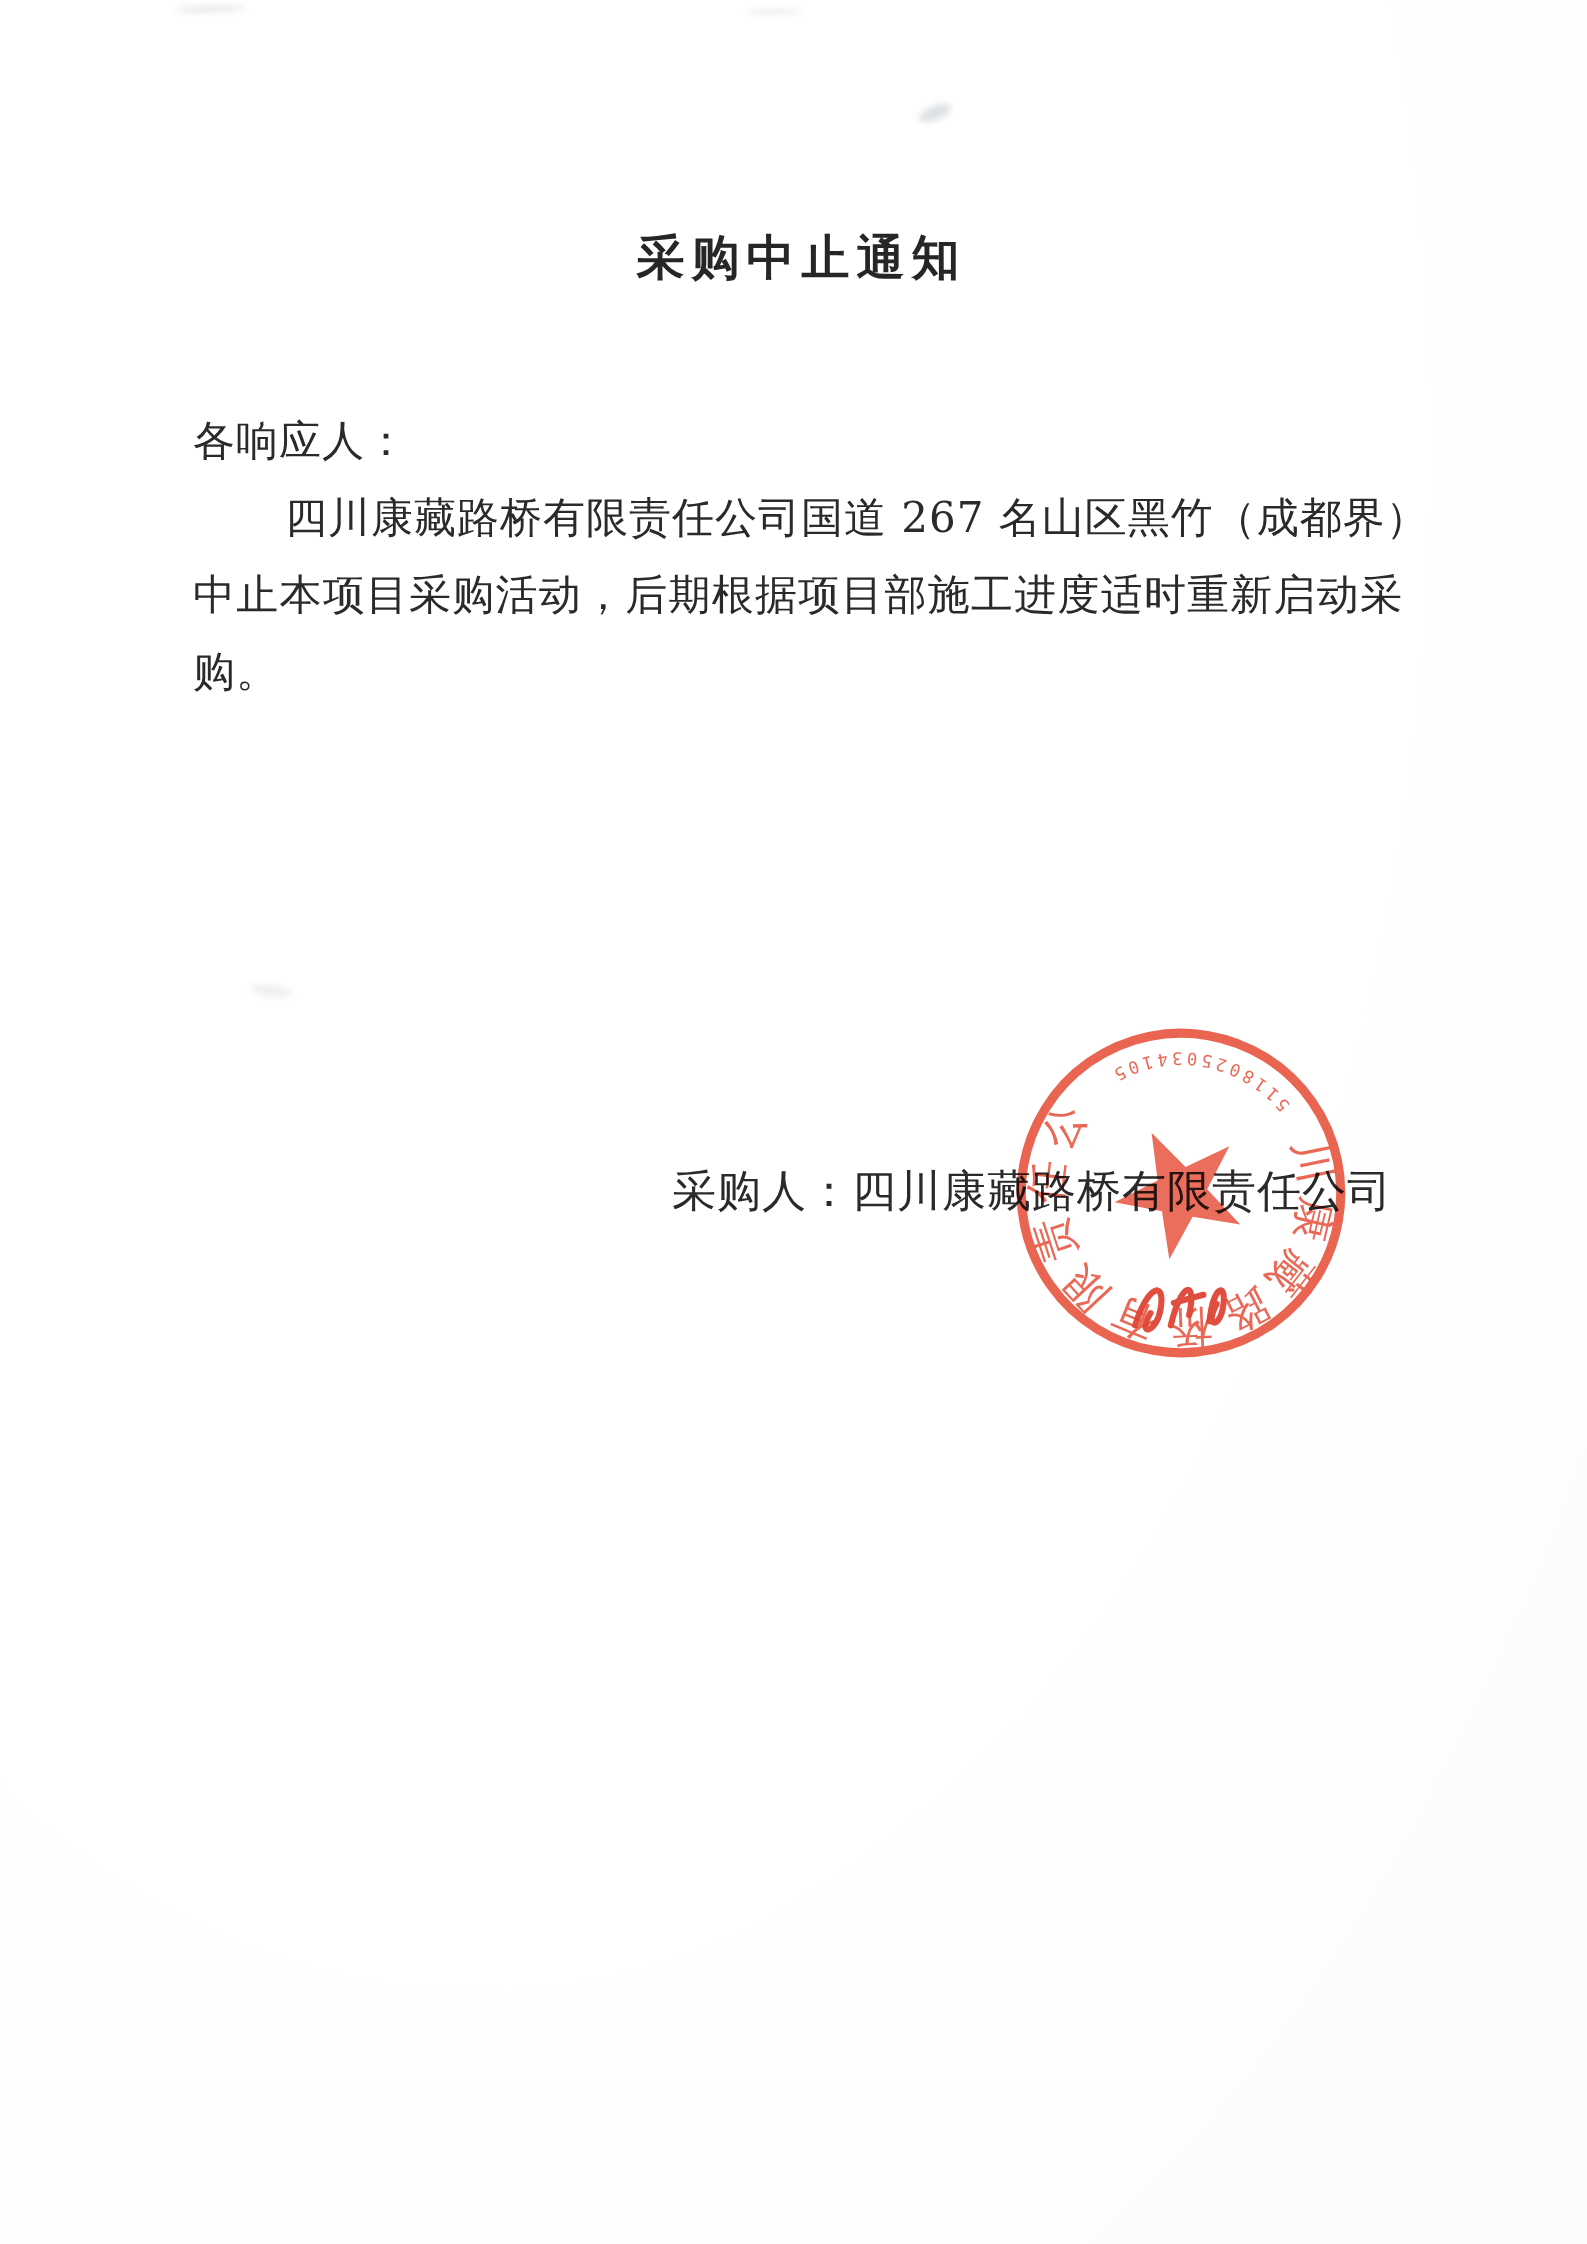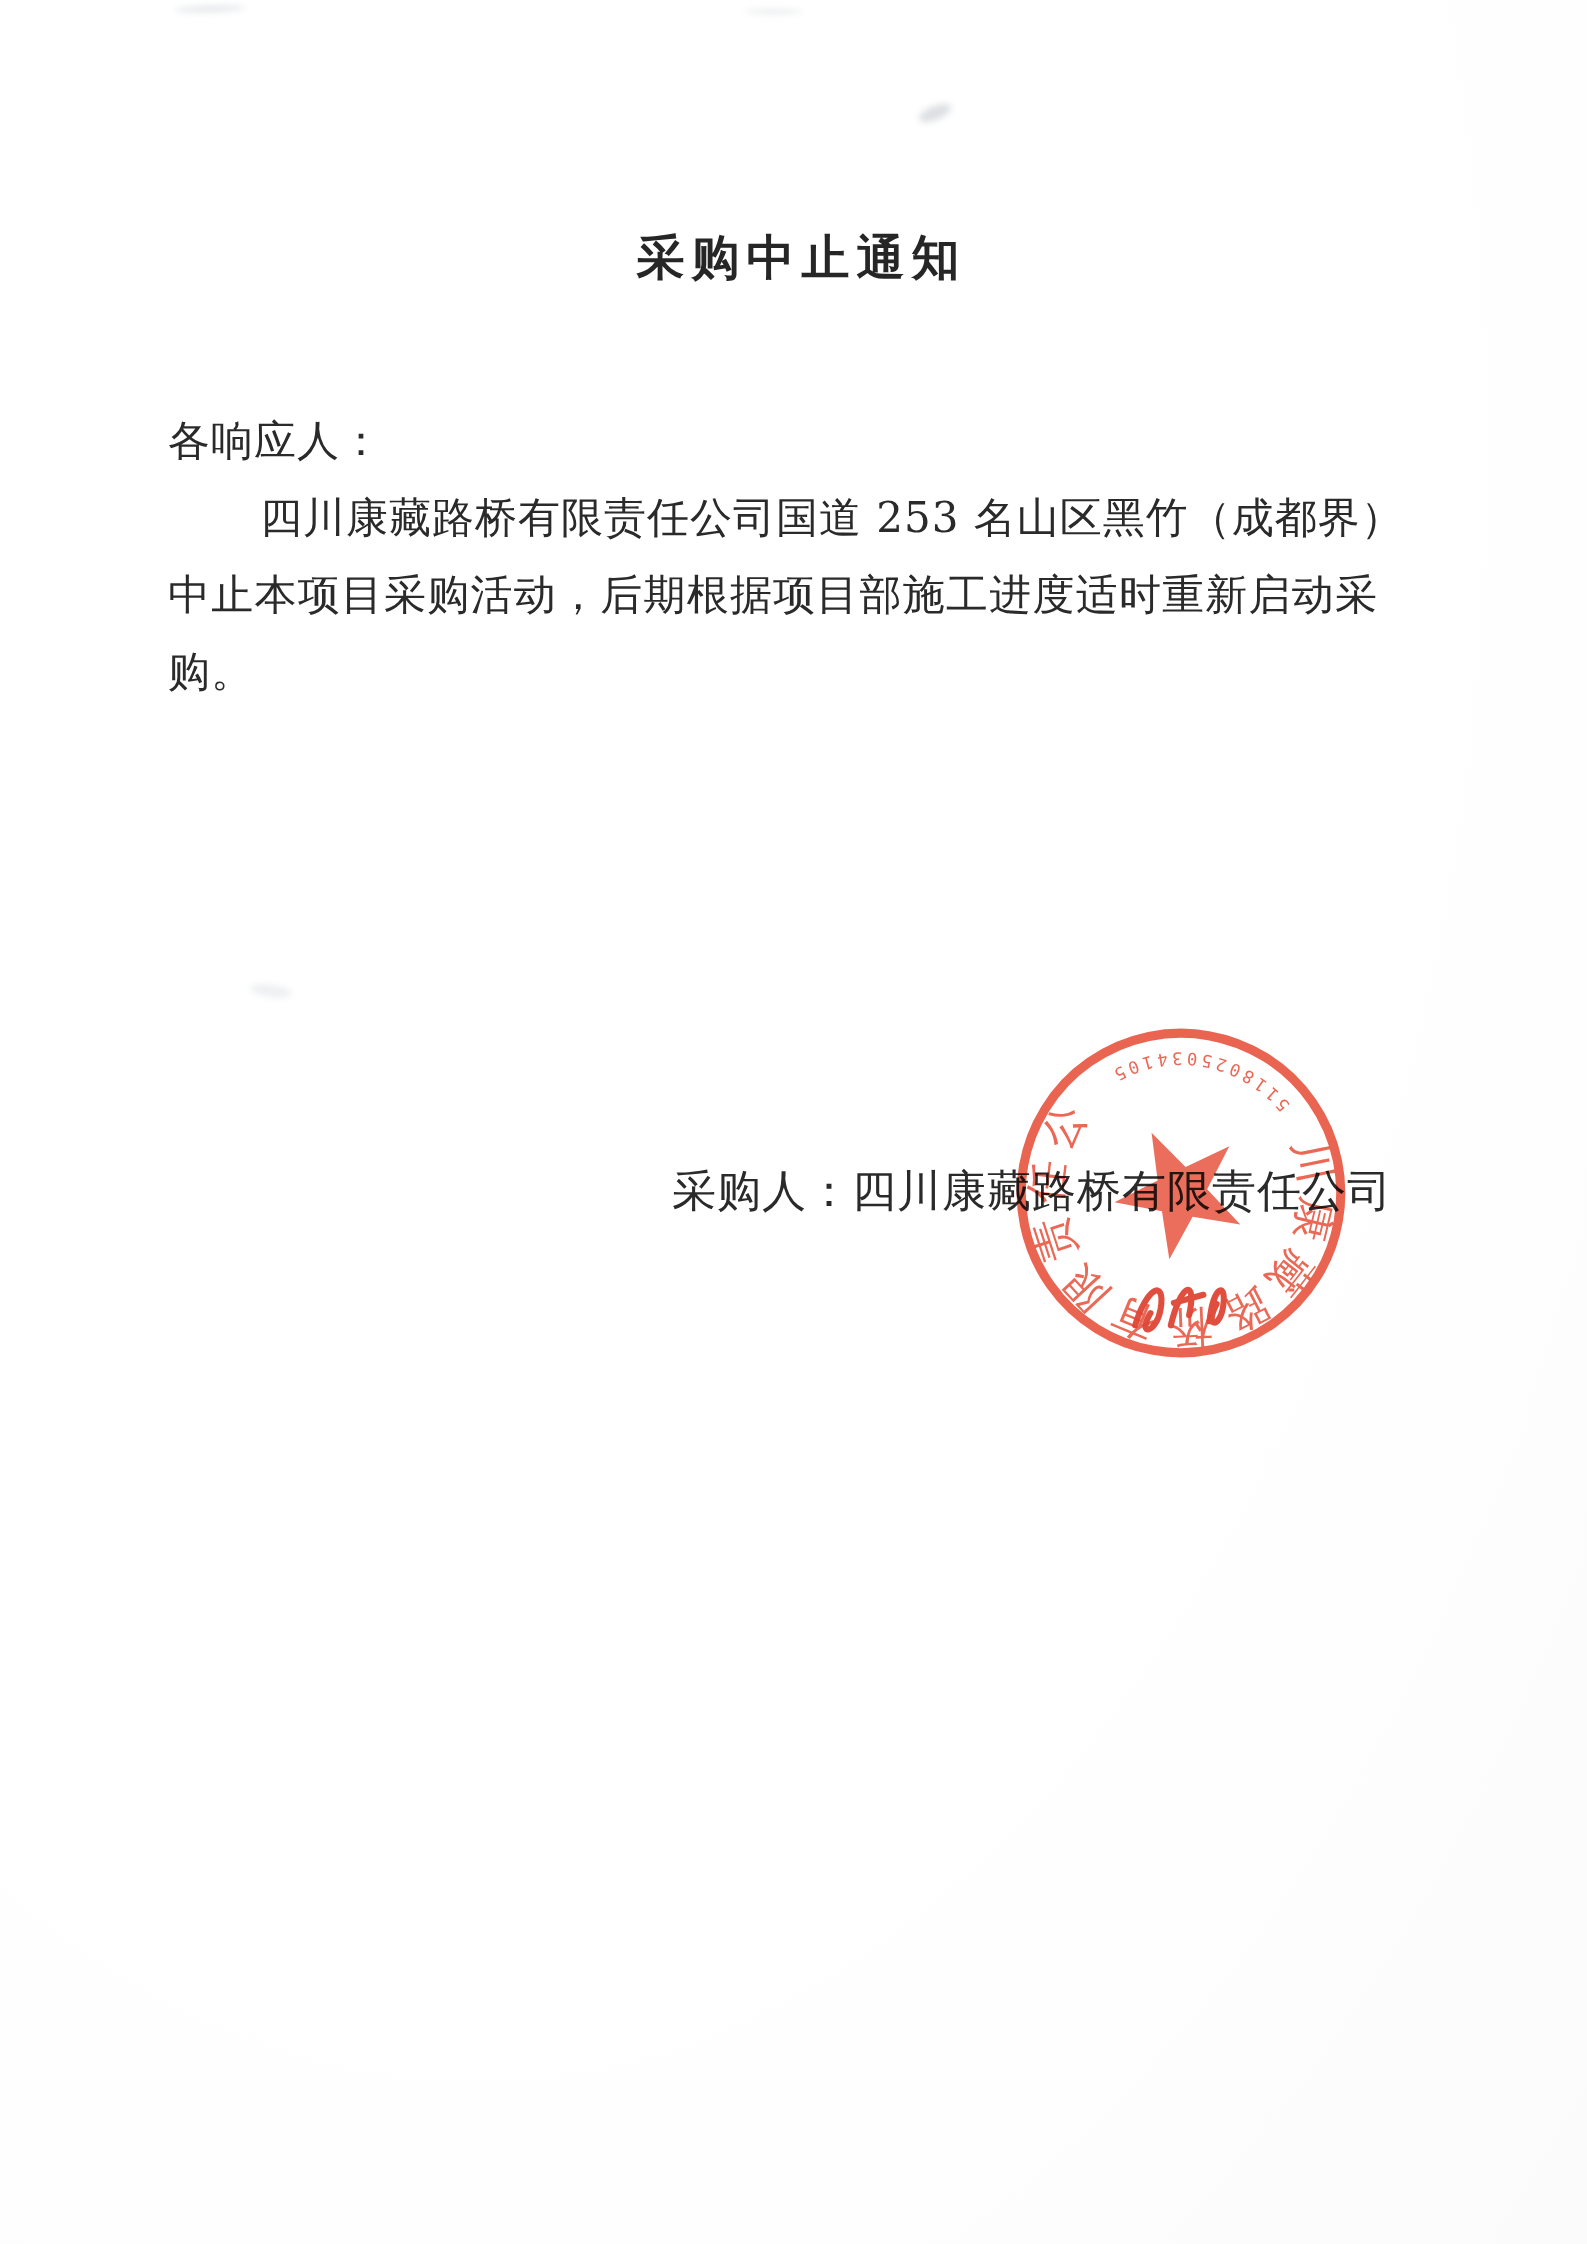--- a/index.html
+++ b/index.html
@@ -18,21 +18,21 @@
   .s2{left:745px;top:9px;width:58px;height:5px;background:#aeb4bb;opacity:.25;}
   .s3{left:918px;top:106px;width:34px;height:14px;background:#b3b9c1;opacity:.45;transform:rotate(-22deg);}
   .s4{left:250px;top:985px;width:42px;height:12px;background:#c6cbd2;opacity:.30;transform:rotate(8deg);}
 
   .title{
     position:absolute;left:8px;top:226px;width:1587px;
     text-align:center;font-size:48px;font-weight:bold;
     letter-spacing:7px;margin:0;color:#262626;font-family:Liberation Mono, monospace;
   }
   .body-block{
-    position:absolute;left:168px;top:402px;width:1210px;
+    position:absolute;left:193px;top:402px;width:1210px;
     font-size:42px;line-height:77px;letter-spacing:1px;color:#2a2a2a;
   }
   .bline{width:100%;}
   .jline{text-align:justify;text-align-last:justify;white-space:nowrap;}
   .indent{text-indent:92px;}
   .buyer-line{
     position:absolute;left:672px;top:1162px;
     font-size:44px;letter-spacing:1px;color:#2a2a2a;white-space:nowrap;
   }
   .date-line{
@@ -53,21 +53,21 @@
 
   <div class="smudge s1"></div>
   <div class="smudge s2"></div>
   <div class="smudge s3"></div>
   <div class="smudge s4"></div>
 
   <h1 class="title">采购中止通知</h1>
 
   <div class="body-block">
     <div class="bline">各响应人：</div>
-    <div class="bline jline indent">四川康藏路桥有限责任公司国道 253 名山区黑竹（成都界）</div>
+    <div class="bline jline indent">四川康藏路桥有限责任公司国道 267 名山区黑竹（成都界）</div>
     <div class="bline jline">中止本项目采购活动，后期根据项目部施工进度适时重新启动采</div>
     <div class="bline">购。</div>
   </div>
 
   <div class="buyer-line">采购人：四川康藏路桥有限责任公司</div>
 
 
   <svg class="stamp" viewBox="0 0 340 340" xmlns="http://www.w3.org/2000/svg">
     <defs>
       <path id="name-arc" d="M 67.8,229 A 118,118 0 1 1 272.2,229" fill="none"></path>

